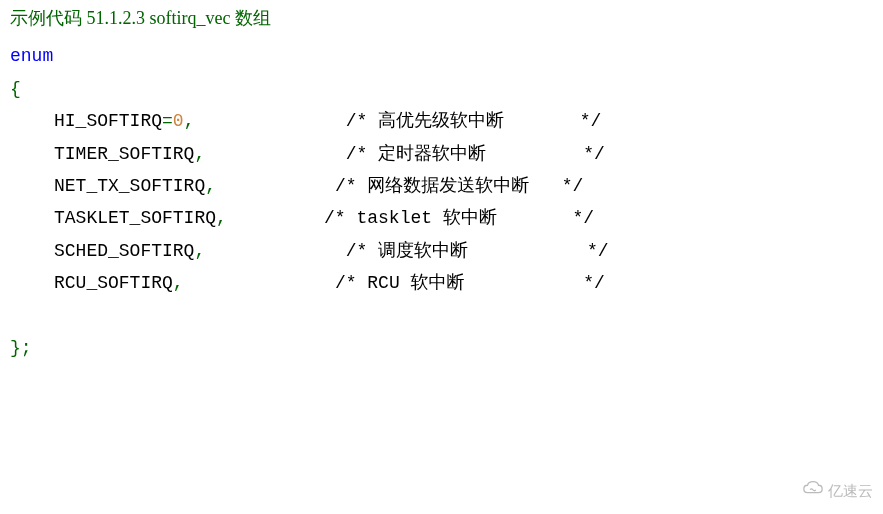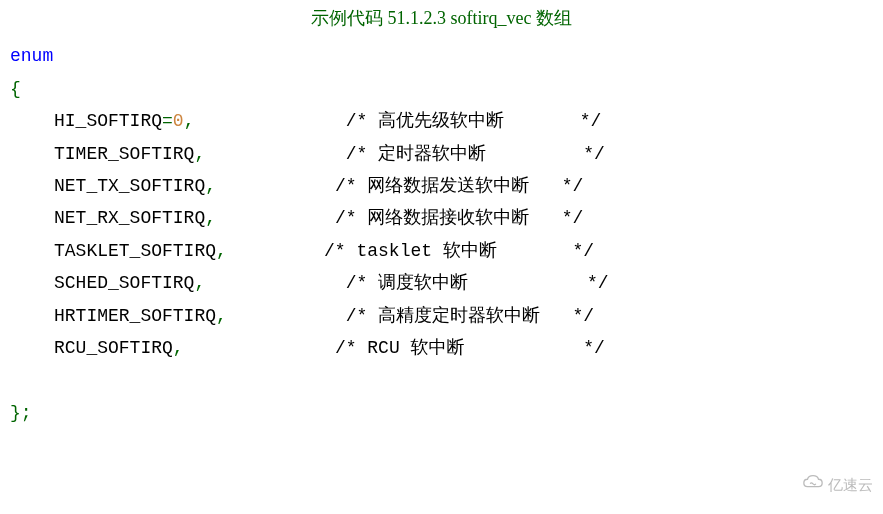--- a/index.html
+++ b/index.html
@@ -9,38 +9,37 @@
       background: #ffffff;
       font-family: "Courier New", "SimSun", monospace;
       font-size: 18px;
       line-height: 1.8;
       padding: 2px 10px;
       color: #000000;
       position: relative;
     }
     .title {
       color: #006400;
-      text-align: center;
       font-family: "SimSun", serif;
       font-size: 18px;
       margin-bottom: 6px;
     }
     .kw { color: #0000ff; text-align: center; }
     .num { color: #cd853f; }
     .punct { color: #006400; }
     .comment { color: #000000; }
     .code-line {
       white-space: pre;
       font-family: "Courier New", "SimSun", monospace;
     }
     .indent { display: inline-block; width: 44px; }
     .watermark {
       position: absolute;
       right: 10px;
-      bottom: 16px;
+      bottom: 10px;
       color: #bbbbbb;
       font-family: sans-serif;
       font-size: 15px;
       display: flex;
       align-items: center;
       gap: 4px;
     }
     .watermark svg {
       width: 22px;
       height: 16px;
@@ -55,24 +54,22 @@
 <div class="title">示例代码 51.1.2.3 softirq_vec 数组</div>
 
 <div class="code-line"><span class="kw">enum</span></div>
 
 <div class="code-line"><span class="punct">{</span></div>
 
 <div id="enum-body">
     <div class="code-line"><span class="indent"></span><span>HI_SOFTIRQ</span><span class="punct">=</span><span class="num">0</span><span class="punct">,</span><span>              </span><span class="comment">/* 高优先级软中断       */</span></div>
     <div class="code-line"><span class="indent"></span><span>TIMER_SOFTIRQ</span><span class="punct">,</span><span>             </span><span class="comment">/* 定时器软中断         */</span></div>
     <div class="code-line"><span class="indent"></span><span>NET_TX_SOFTIRQ</span><span class="punct">,</span><span>           </span><span class="comment">/* 网络数据发送软中断   */</span></div>
-    <div class="code-line"><span class="indent"></span><span>NET_RX_SOFTIRQ</span><span class="punct">,</span><span>           </span><span class="comment">/* 网络数据接收软中断   */</span></div>
     <div class="code-line"><span class="indent"></span><span>TASKLET_SOFTIRQ</span><span class="punct">,</span><span>         </span><span class="comment">/* tasklet 软中断       */</span></div>
     <div class="code-line"><span class="indent"></span><span>SCHED_SOFTIRQ</span><span class="punct">,</span><span>             </span><span class="comment">/* 调度软中断           */</span></div>
-    <div class="code-line"><span class="indent"></span><span>HRTIMER_SOFTIRQ</span><span class="punct">,</span><span>           </span><span class="comment">/* 高精度定时器软中断   */</span></div>
     <div class="code-line"><span class="indent"></span><span>RCU_SOFTIRQ</span><span class="punct">,</span><span>              </span><span class="comment">/* RCU 软中断           */</span></div>
     <div class="code-line"><span class="indent"></span></div>
   </div>
 
 <div class="code-line"><span class="punct">};</span></div>
 
 <div class="watermark">
   <span>
     <svg viewBox="0 0 24 16">
         <path d="M6 13 Q2 13 2 9 Q2 5 6 5 Q7 1 12 1 Q17 1 18 5 Q22 5 22 9 Q22 13 18 13 Z M9 10 Q10 8 12 10 Q14 12 15 10"></path>

